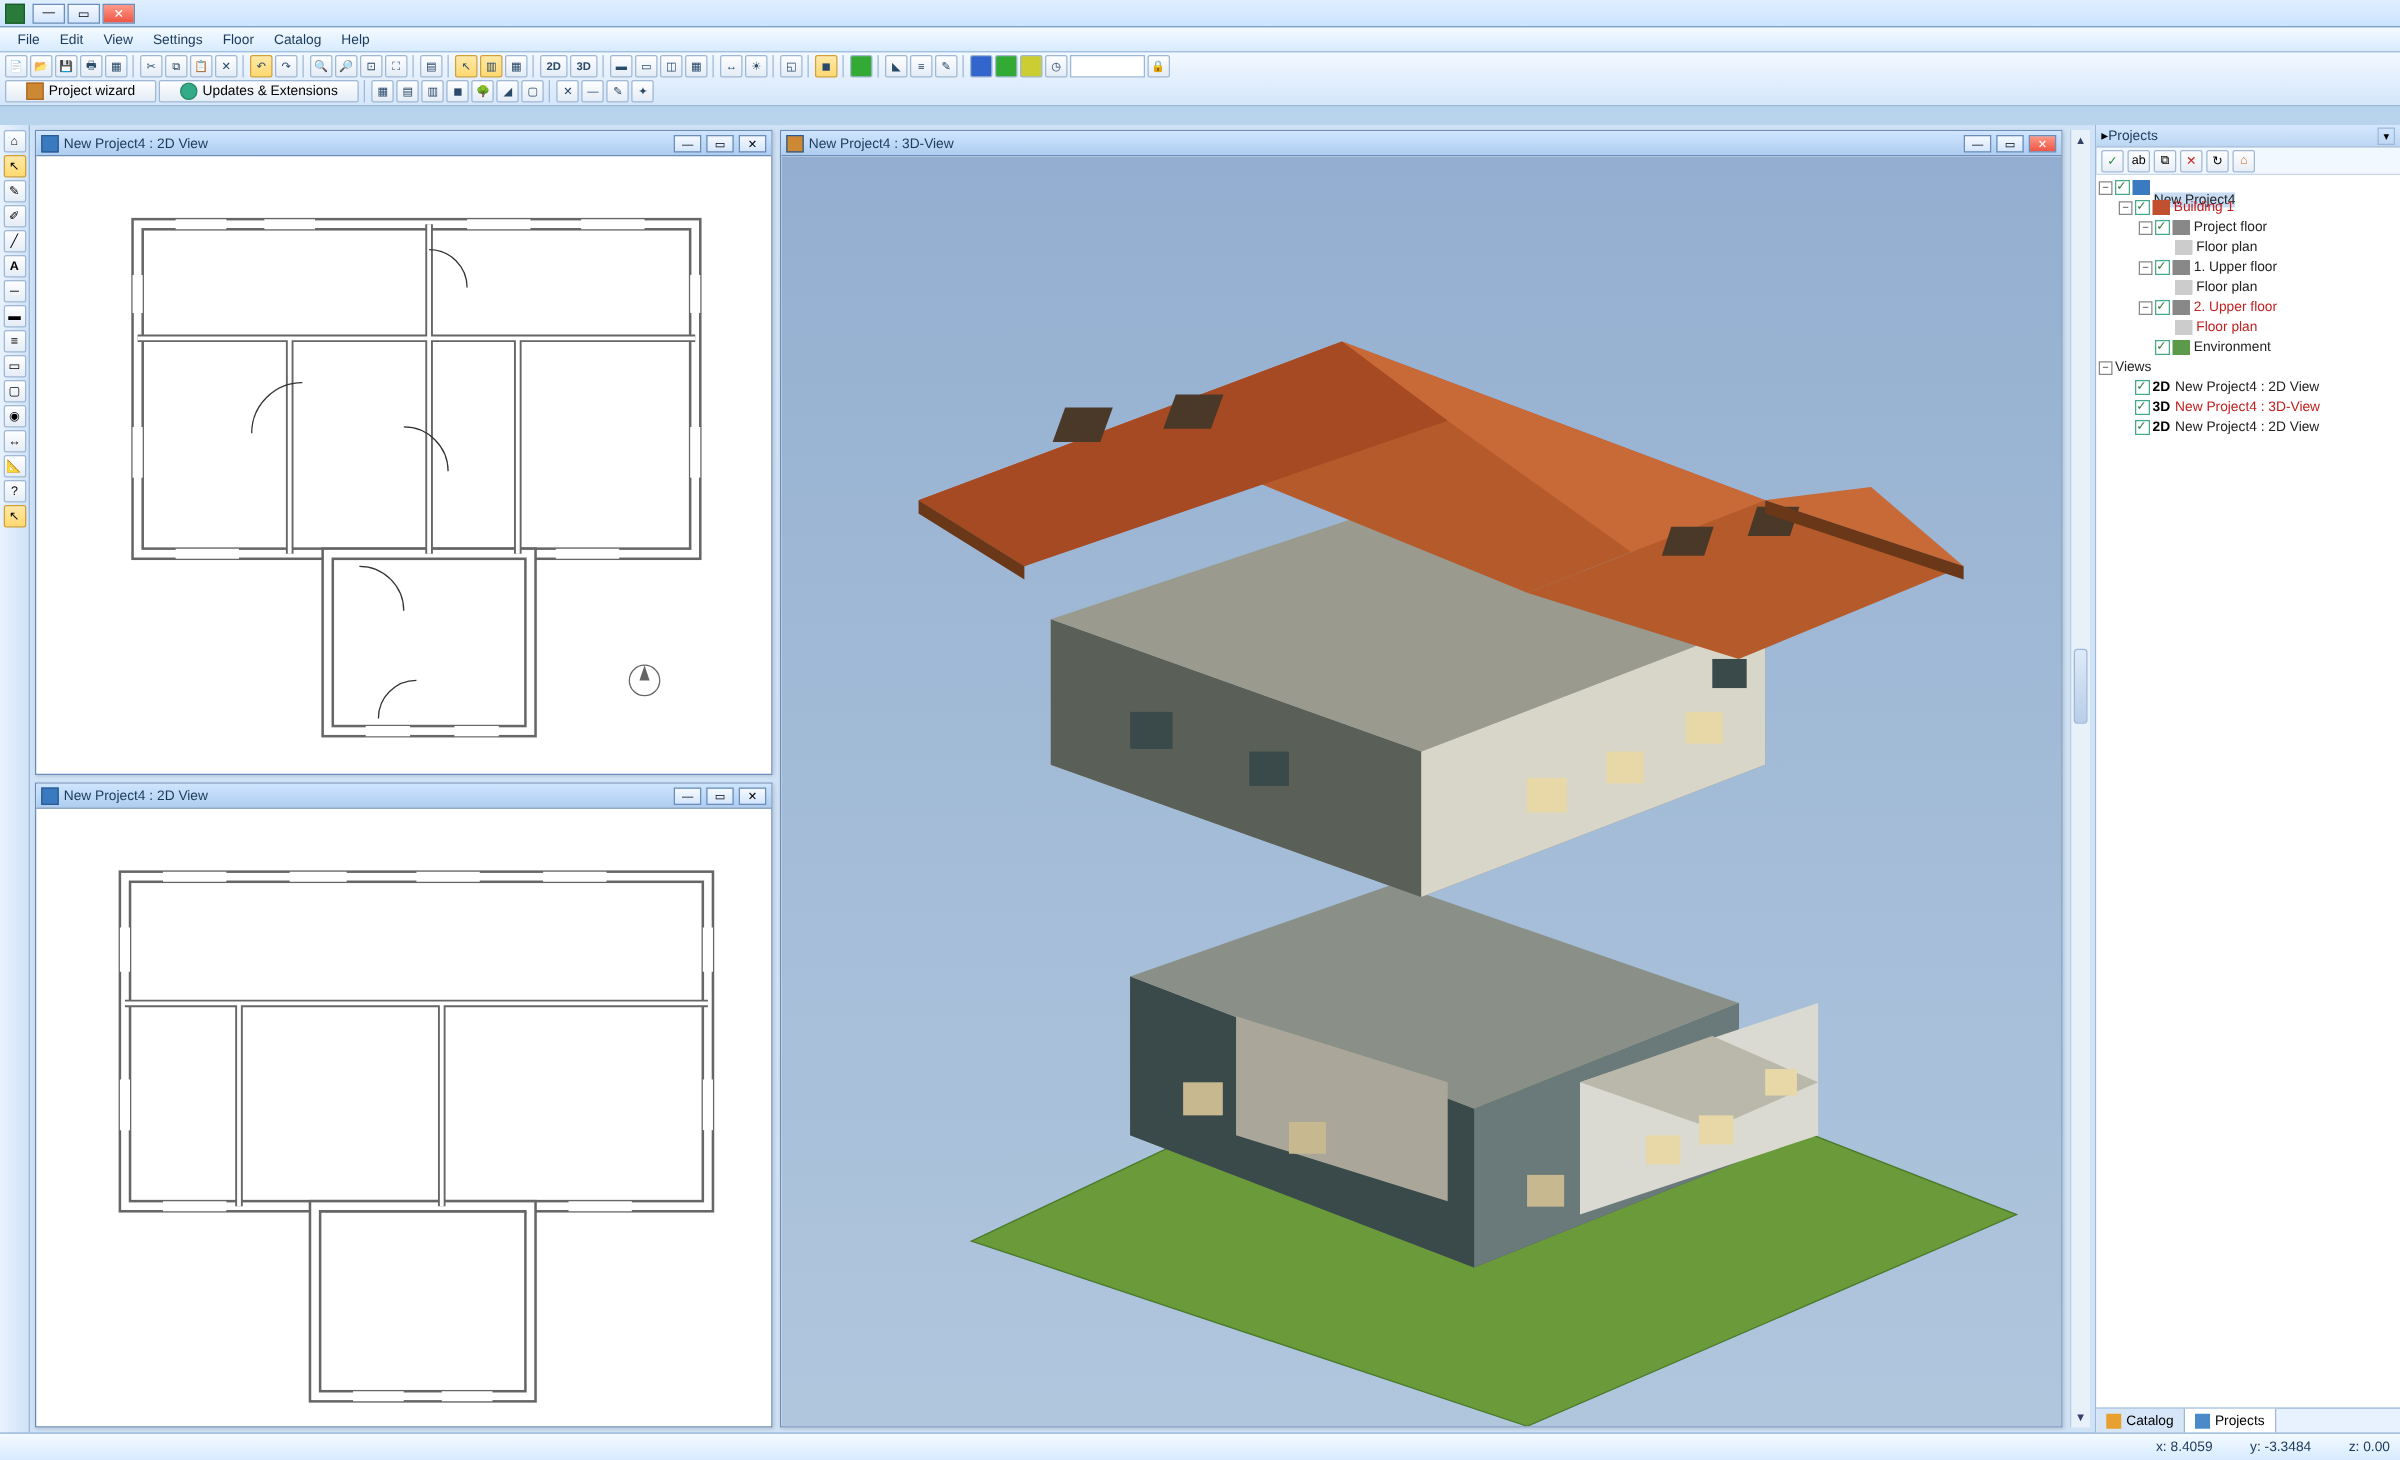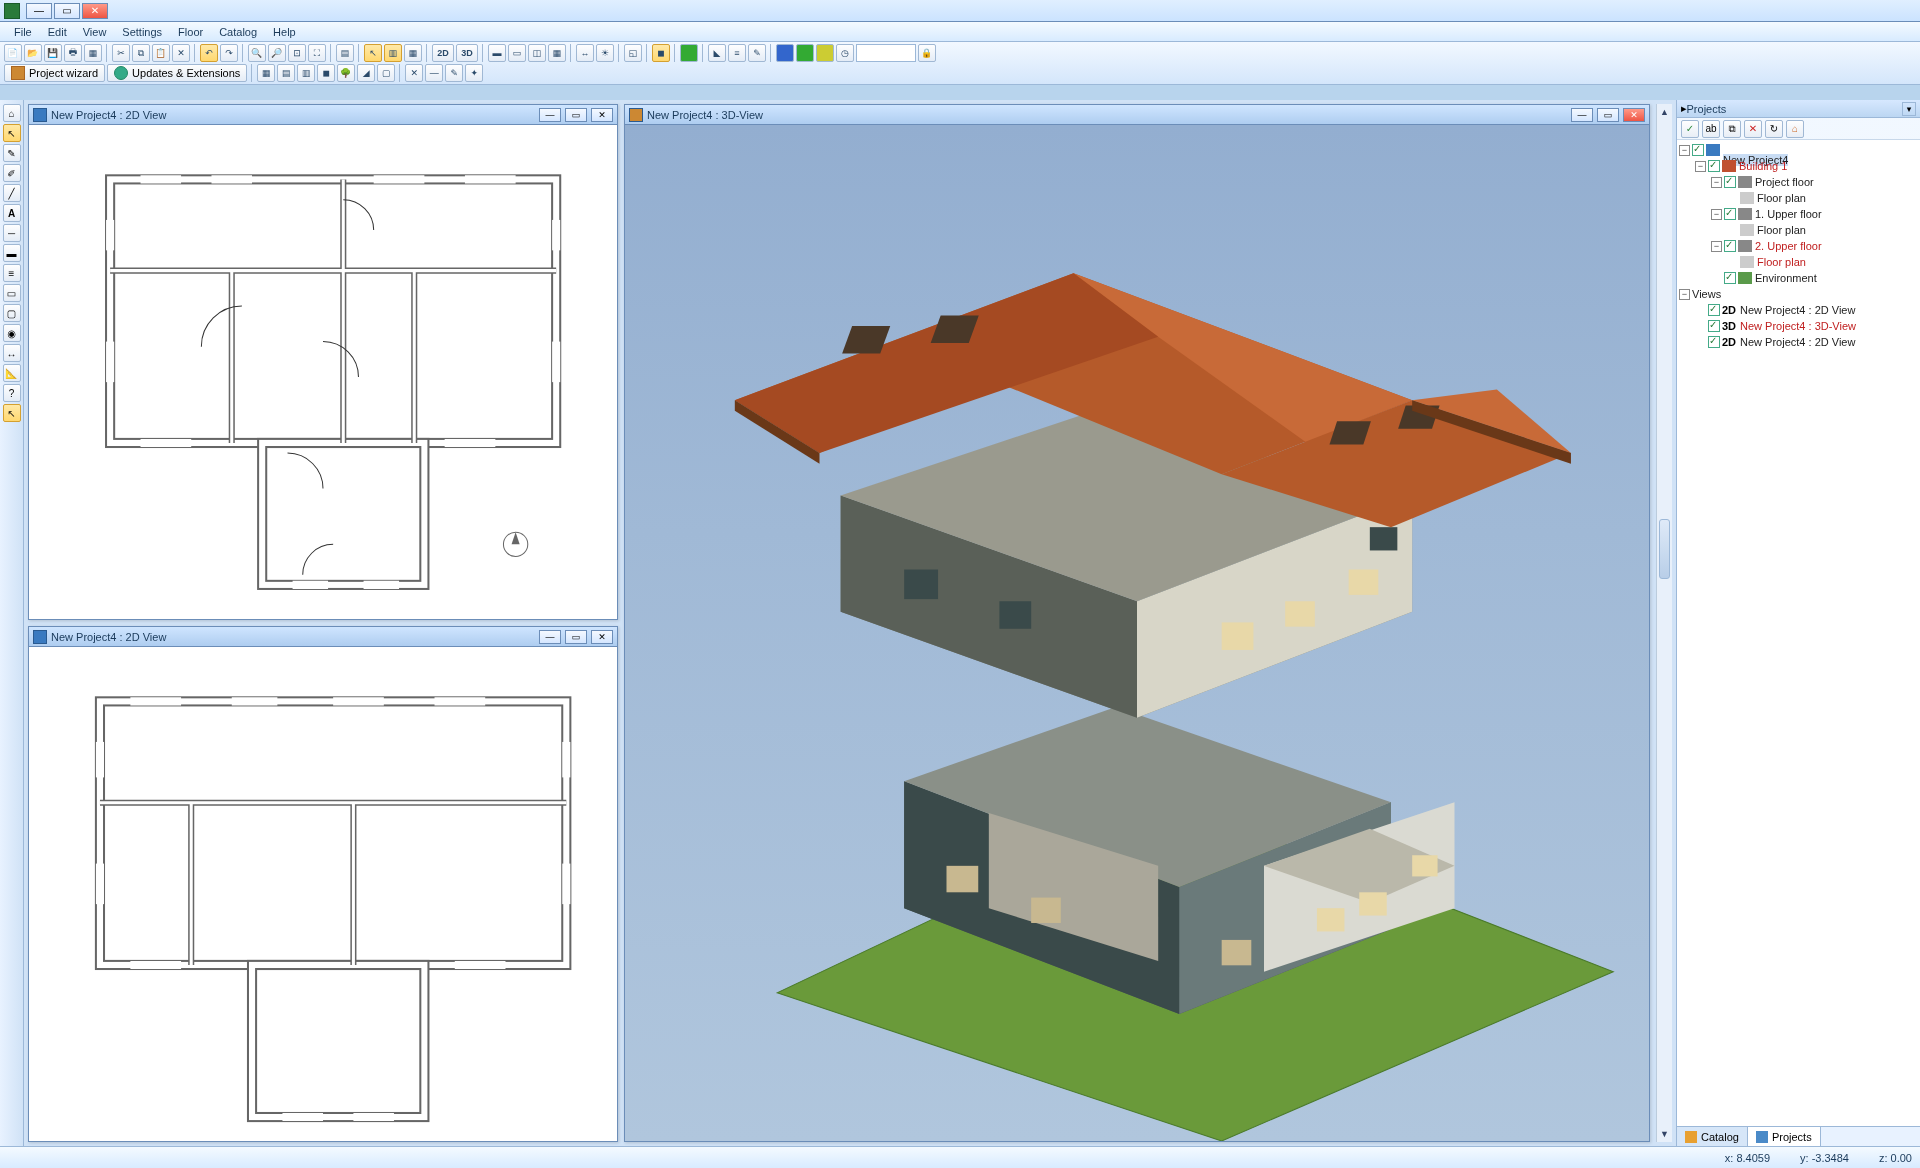--- a/index.html
+++ b/index.html
@@ -17,21 +17,21 @@
 .menubar { height: 20px; background: linear-gradient(#f4faff,#d8ebff); display: flex; align-items: center; padding: 0 6px; border-bottom: 1px solid #9cb8d8; }
 .menubar .mi { padding: 2px 8px; color: #1a3a5a; }
 
 
 .toolbars { background: linear-gradient(#f2f8ff,#d4e6fb); border-bottom: 1px solid #9cb8d8; padding: 2px 4px; display:flex; flex-direction:column; gap:2px;}
 .tbrow { display: flex; align-items: center; gap: 2px; flex-wrap: wrap; }
 .tb { width: 18px; height: 18px; background: linear-gradient(#fefefe,#e4ecf6); border: 1px solid #a0b8d4; display: inline-flex; align-items: center; justify-content: center; font-size: 9px; color: #2a4a6a; border-radius:2px; }
 .tb.sel { background: linear-gradient(#ffe9a8,#ffd870); border-color: #d4a030; }
 .sep { width: 2px; height: 18px; border-left: 1px solid #a0b8d4; margin: 0 2px; }
 .input-field { width: 60px; height: 18px; background: #fff; border: 1px solid #9cb8d8; padding: 0 3px; }
-.labelbtn { padding: 0 6px; height: 18px; background: linear-gradient(#fefefe,#e4ecf6); border: 1px solid #a0b8d4; display: inline-flex; align-items: center; gap: 4px; border-radius:2px;}
+.labelbtn { padding: 0 16px; height: 18px; background: linear-gradient(#fefefe,#e4ecf6); border: 1px solid #a0b8d4; display: inline-flex; align-items: center; gap: 4px; border-radius:2px;}
 .labelbtn .ic { width: 14px; height: 14px; }
 
 
 .main { position: absolute; top: 100px; left: 0; right: 0; bottom: 22px; display: flex; }
 .leftstrip { width: 24px; background: linear-gradient(to right,#e8f2ff,#d0e2f6); border-right: 1px solid #9cb8d8; display: flex; flex-direction: column; align-items: center; padding-top: 4px; gap: 2px; }
 .ltool { width: 18px; height: 18px; background: linear-gradient(#fefefe,#e4ecf6); border: 1px solid #a0b8d4; font-size:10px; display:flex;align-items:center;justify-content:center; border-radius:2px;}
 .ltool.sel { background: linear-gradient(#ffe9a8,#ffd870); border-color:#d4a030;}
 
 .workspace { flex: 1; background: #d0e2f6; display: flex; padding: 4px; gap: 6px; }
 .leftcol { width: 590px; display: flex; flex-direction: column; gap: 6px; }

